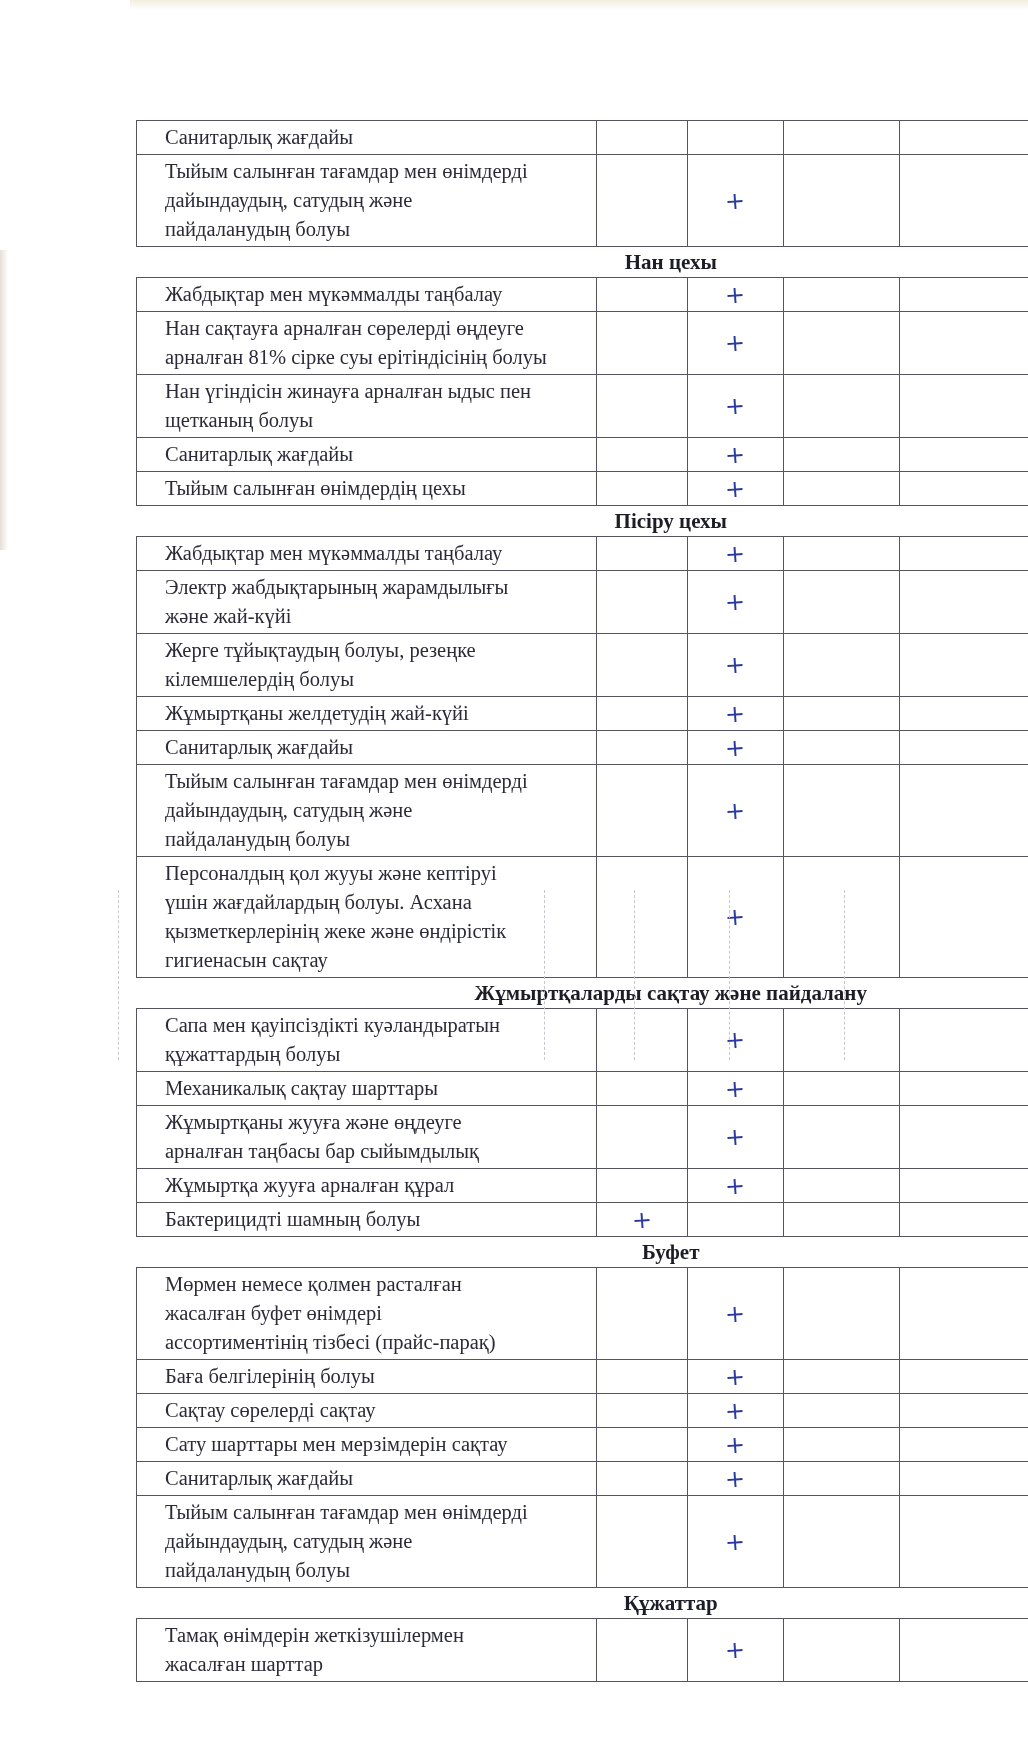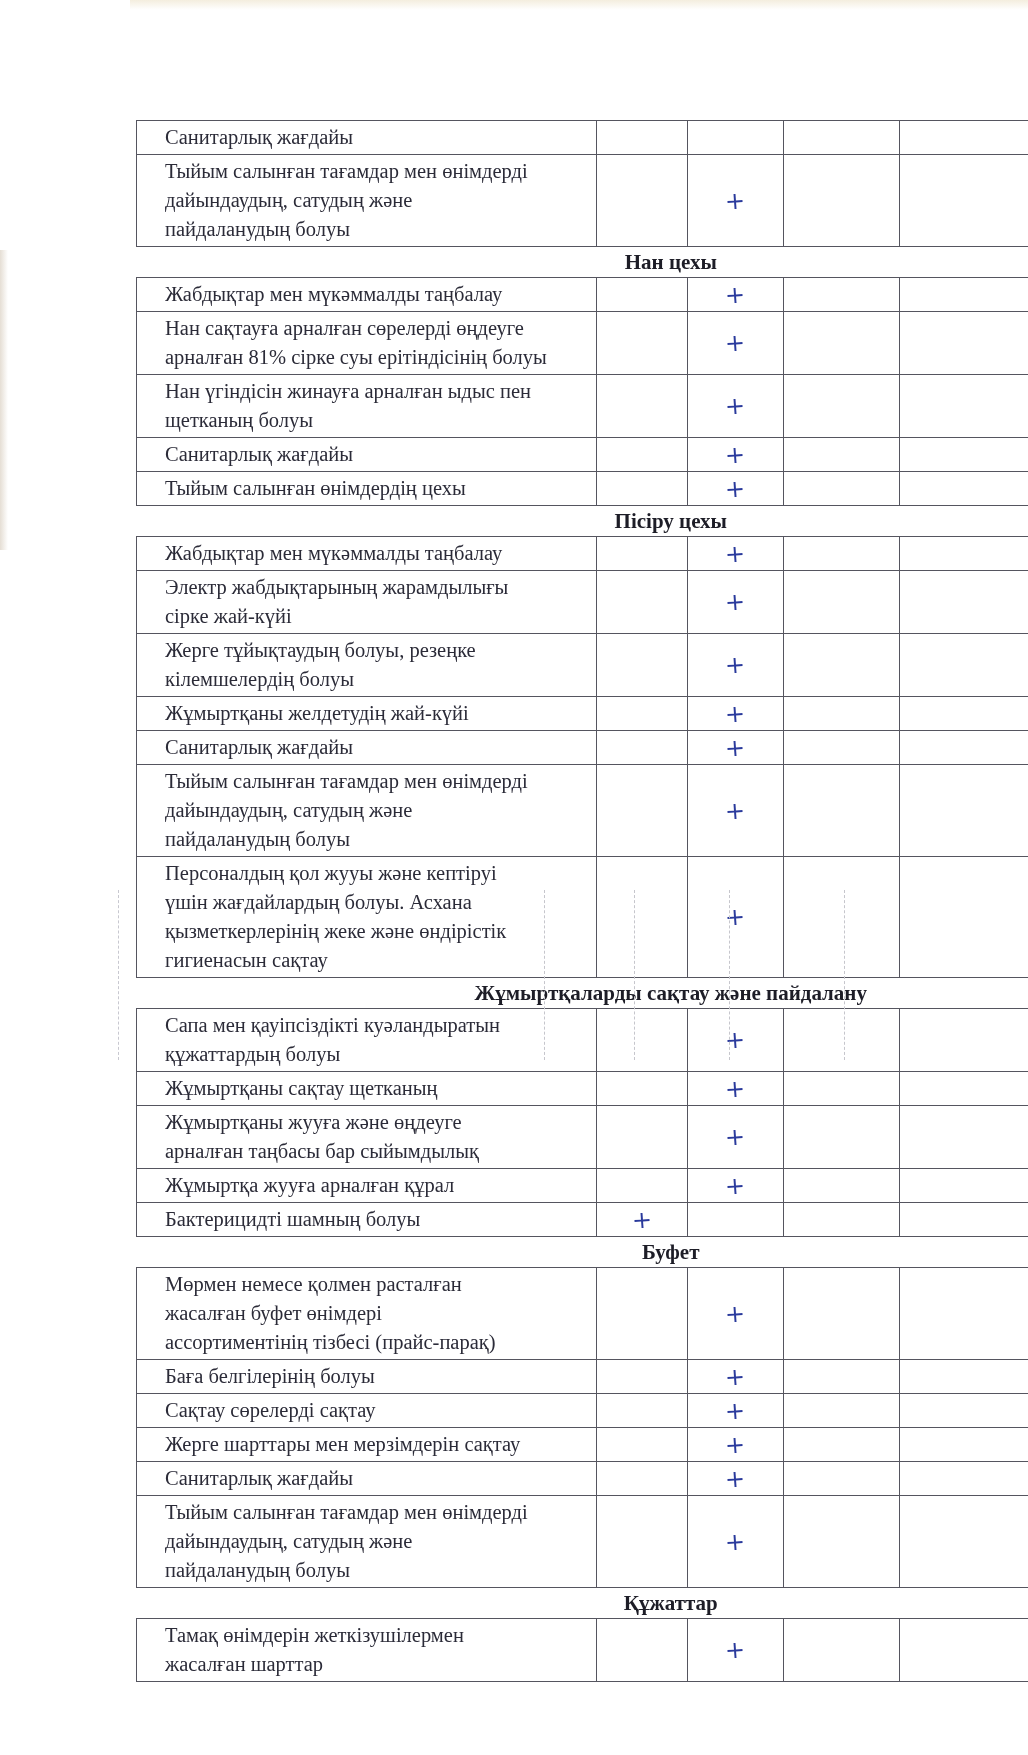--- a/index.html
+++ b/index.html
@@ -172,21 +172,21 @@
         </tr>
         <tr>
           <td class="item-text">Жабдықтар мен мүкәммалды таңбалау</td>
           <td class="mark-cell col-a"><span class="plus"></span></td>
           <td class="mark-cell col-b"><span class="plus">+</span></td>
           <td class="mark-cell col-c"><span class="plus"></span></td>
           <td class="mark-cell col-d"><span class="plus"></span></td>
         </tr>
         <tr>
           <td class="item-text">Электр жабдықтарының жарамдылығы
-сірке жай-күйі</td>
+және жай-күйі</td>
           <td class="mark-cell col-a"><span class="plus"></span></td>
           <td class="mark-cell col-b"><span class="plus">+</span></td>
           <td class="mark-cell col-c"><span class="plus"></span></td>
           <td class="mark-cell col-d"><span class="plus"></span></td>
         </tr>
         <tr>
           <td class="item-text">Жерге тұйықтаудың болуы, резеңке
 кілемшелердің болуы</td>
           <td class="mark-cell col-a"><span class="plus"></span></td>
           <td class="mark-cell col-b"><span class="plus">+</span></td>
@@ -231,21 +231,21 @@
         </tr>
         <tr>
           <td class="item-text">Сапа мен қауіпсіздікті куәландыратын
 құжаттардың болуы</td>
           <td class="mark-cell col-a"><span class="plus"></span></td>
           <td class="mark-cell col-b"><span class="plus">+</span></td>
           <td class="mark-cell col-c"><span class="plus"></span></td>
           <td class="mark-cell col-d"><span class="plus"></span></td>
         </tr>
         <tr>
-          <td class="item-text">Жұмыртқаны сақтау щетканың</td>
+          <td class="item-text">Механикалық сақтау шарттары</td>
           <td class="mark-cell col-a"><span class="plus"></span></td>
           <td class="mark-cell col-b"><span class="plus">+</span></td>
           <td class="mark-cell col-c"><span class="plus"></span></td>
           <td class="mark-cell col-d"><span class="plus"></span></td>
         </tr>
         <tr>
           <td class="item-text">Жұмыртқаны жууға және өңдеуге
 арналған таңбасы бар сыйымдылық</td>
           <td class="mark-cell col-a"><span class="plus"></span></td>
           <td class="mark-cell col-b"><span class="plus">+</span></td>
@@ -286,21 +286,21 @@
           <td class="mark-cell col-d"><span class="plus"></span></td>
         </tr>
         <tr>
           <td class="item-text">Сақтау сөрелерді сақтау</td>
           <td class="mark-cell col-a"><span class="plus"></span></td>
           <td class="mark-cell col-b"><span class="plus">+</span></td>
           <td class="mark-cell col-c"><span class="plus"></span></td>
           <td class="mark-cell col-d"><span class="plus"></span></td>
         </tr>
         <tr>
-          <td class="item-text">Жерге шарттары мен мерзімдерін сақтау</td>
+          <td class="item-text">Сату шарттары мен мерзімдерін сақтау</td>
           <td class="mark-cell col-a"><span class="plus"></span></td>
           <td class="mark-cell col-b"><span class="plus">+</span></td>
           <td class="mark-cell col-c"><span class="plus"></span></td>
           <td class="mark-cell col-d"><span class="plus"></span></td>
         </tr>
         <tr>
           <td class="item-text">Санитарлық жағдайы</td>
           <td class="mark-cell col-a"><span class="plus"></span></td>
           <td class="mark-cell col-b"><span class="plus">+</span></td>
           <td class="mark-cell col-c"><span class="plus"></span></td>

